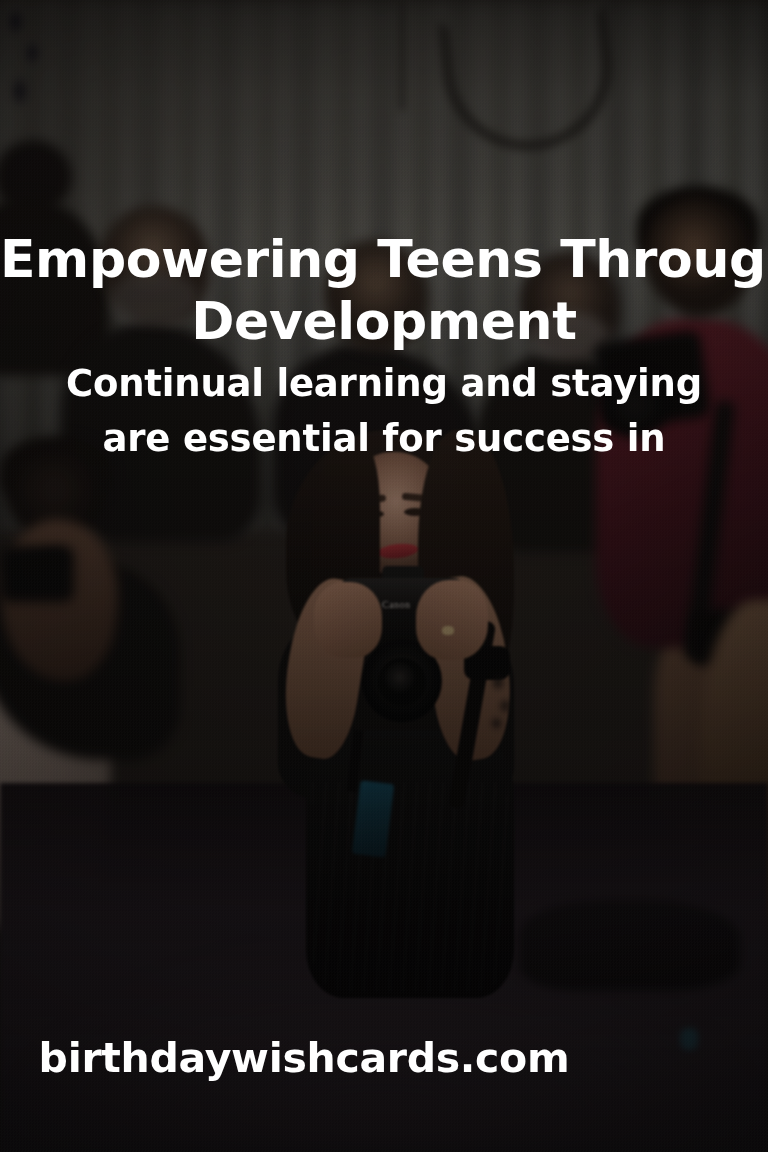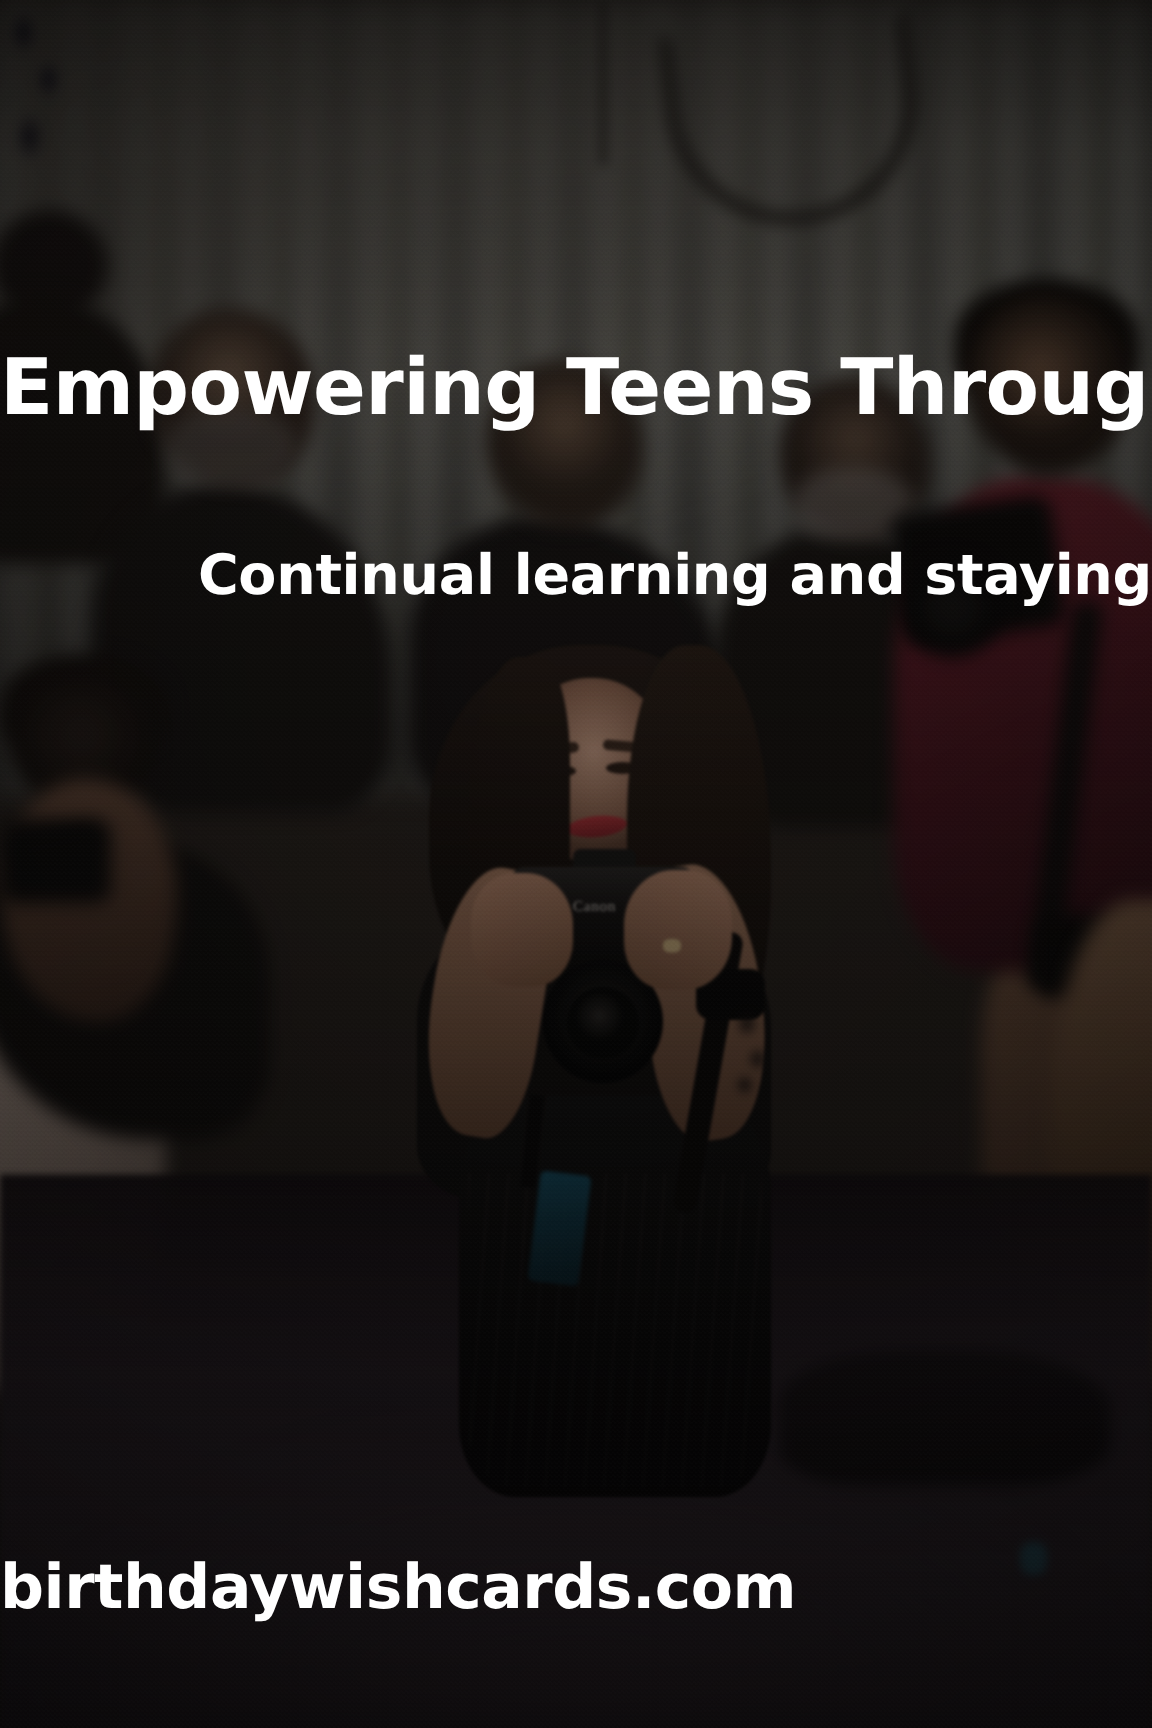--- a/index.html
+++ b/index.html
@@ -573,35 +573,36 @@
   }
   .headline .line2 {
     white-space: nowrap;
   }
 
   .subhead {
     position: absolute;
     top: 356px;
     left: 0;
     width: 768px;
-    text-align: right;
+    text-align: center;
     color: #ffffff;
     font-family: "DejaVu Sans", sans-serif;
     font-weight: bold;
     font-size: 37px;
     line-height: 55px;
     letter-spacing: -0.2px;
   }
   .subhead div { white-space: nowrap; }
 
   .site-url {
     position: absolute;
     top: 1034px;
     left: 0;
     width: 608px;
+    text-align: center;
     color: #ffffff;
     font-family: "DejaVu Sans", sans-serif;
     font-weight: bold;
     font-size: 41px;
     letter-spacing: -0.3px;
     line-height: 48px;
   }
 </style>
 </head>
 <body>
@@ -683,22 +684,24 @@
 
     <div class="tint"></div>
     <div class="vignette"></div>
     <div class="grain"></div>
   </div>
 
   <div class="text-layer">
 
     <div class="headline">
       <div class="line1">Empowering Teens Through App</div>
+      <div class="line2">Development</div>
     </div>
 
     <div class="subhead">
       <div>Continual learning and staying</div>
+      <div>are essential for success in</div>
     </div>
 
     <div class="site-url">birthdaywishcards.com</div>
   </div>
 
 </div>
 
 </body></html>

